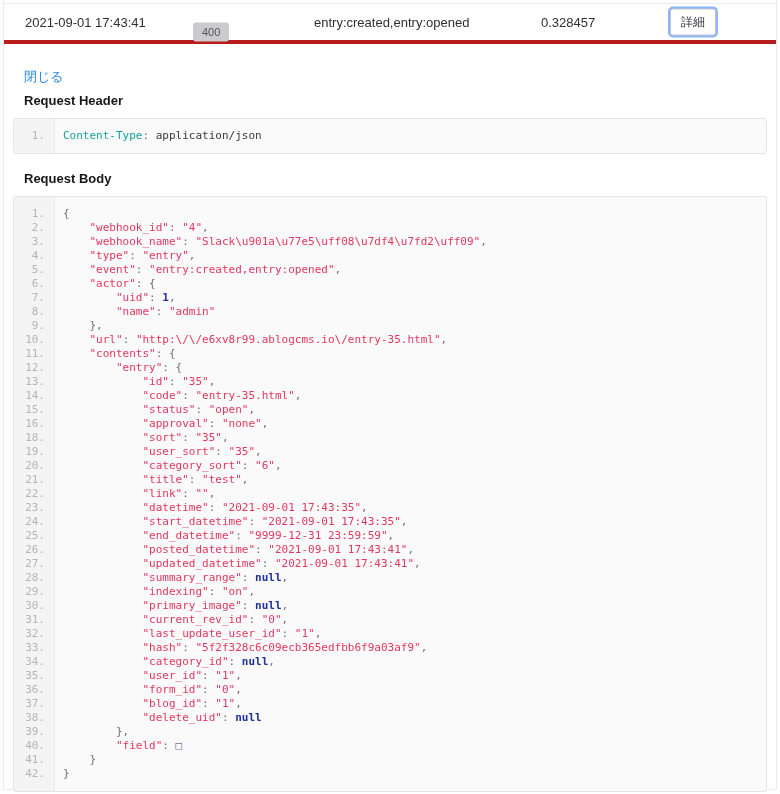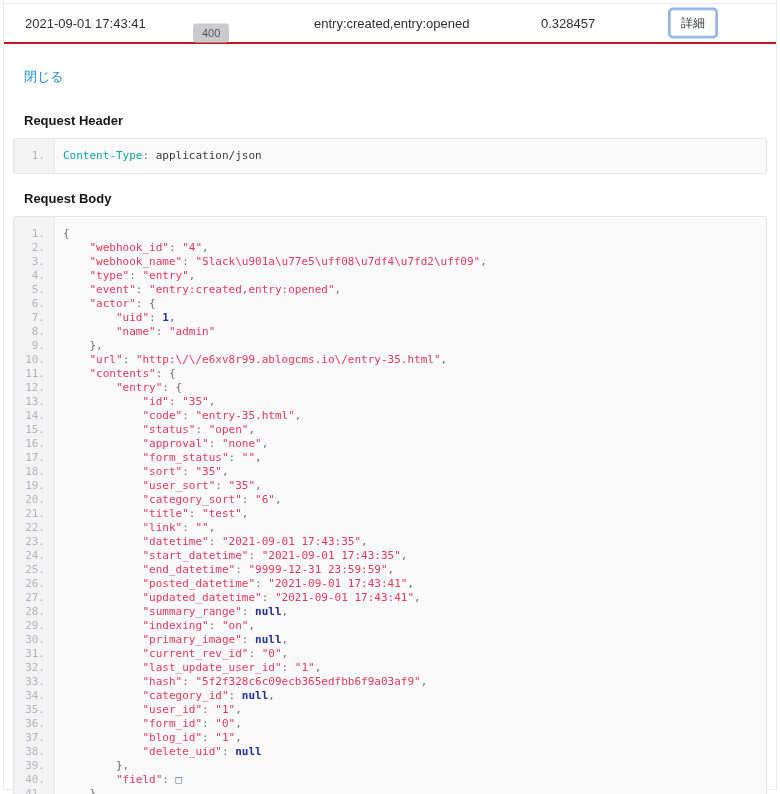--- a/index.html
+++ b/index.html
@@ -4,38 +4,38 @@
 <style>
   * { margin:0; padding:0; box-sizing:border-box; }
   html,body { width:780px; height:794px; background:#fff; overflow:hidden;
               font-family:"Liberation Sans", sans-serif; color:#2e2e33; }
 
   .log-table { margin:0 3px; height:790px; position:relative;
                border-left:1px solid #ececef; border-right:1px solid #ececef;
                border-bottom:1px solid #ececef; }
   .top-sliver { height:4px; border-bottom:1px solid #ececef; }
 
-  .log-row { position:relative; height:40px; border-bottom:2px solid #b91c1c; }
+  .log-row { position:relative; height:40px; border-bottom:4px solid #b91c1c; }
   .log-row > * { position:absolute; top:50%; transform:translateY(-50%); }
   .cell-timestamp { left:21px; font-size:13px; }
   .cell-status { left:189px; }
   .status-badge { display:inline-block; background:#cbcbce; color:#55555a;
                   font-size:11px; line-height:1; padding:4px 9px; border-radius:3px;margin-top:20px; }
   .cell-event { left:310px; font-size:13px; }
   .cell-duration { left:537px; font-size:13px; }
   .cell-action { left:666px; }
   .detail-button { font-family:"Liberation Sans", sans-serif; font-size:12px; color:#33343a;
                    background:#fff; border:1px solid #c4c9d0; border-radius:3px;
                    padding:4px 10px; cursor:pointer;
                    box-shadow:0 0 0 2px #8db6f7; }
 
   .detail-panel { padding:0 20px 10px; }
   .close-link { display:inline-block; margin-top:24px; font-size:13px;
                 color:#1e88e5; text-decoration:none; cursor:pointer; }
-  .section-title { margin:27px 0 10px; font-size:13px; font-weight:bold; color:#17171a; }
+  .section-title { margin:7px 0 10px; font-size:13px; font-weight:bold; color:#17171a; }
   .section-title.body-title { margin-top:17px; }
 
   .code-block { margin:0 -11px 4px; border:1px solid #e5e5e8; border-radius:3px;
                 padding:10px 0;
                 background:linear-gradient(to right,#f4f4f5 0,#f4f4f5 40px,
                            #e9e9ec 40px,#e9e9ec 41px,#fafafa 41px);
                 font-family:"DejaVu Sans Mono", monospace;
                 font-size:11px; line-height:14px; overflow:hidden; }
   .code-line { display:flex; white-space:pre; }
   .ln { flex:0 0 40px; width:40px; text-align:right; padding-right:9px;
@@ -86,21 +86,20 @@
         <div class="code-line"><span class="ln">7.</span><span class="cl"><span class="tok-pln">        </span><span class="tok-s">"uid"</span><span class="tok-pun">: </span><span class="tok-kc">1</span><span class="tok-pun">,</span></span></div>
         <div class="code-line"><span class="ln">8.</span><span class="cl"><span class="tok-pln">        </span><span class="tok-s">"name"</span><span class="tok-pun">: </span><span class="tok-s">"admin"</span></span></div>
         <div class="code-line"><span class="ln">9.</span><span class="cl"><span class="tok-pln">    </span><span class="tok-pun">},</span></span></div>
         <div class="code-line"><span class="ln">10.</span><span class="cl"><span class="tok-pln">    </span><span class="tok-s">"url"</span><span class="tok-pun">: </span><span class="tok-s">"http:\/\/e6xv8r99.ablogcms.io\/entry-35.html"</span><span class="tok-pun">,</span></span></div>
         <div class="code-line"><span class="ln">11.</span><span class="cl"><span class="tok-pln">    </span><span class="tok-s">"contents"</span><span class="tok-pun">: {</span></span></div>
         <div class="code-line"><span class="ln">12.</span><span class="cl"><span class="tok-pln">        </span><span class="tok-s">"entry"</span><span class="tok-pun">: {</span></span></div>
         <div class="code-line"><span class="ln">13.</span><span class="cl"><span class="tok-pln">            </span><span class="tok-s">"id"</span><span class="tok-pun">: </span><span class="tok-s">"35"</span><span class="tok-pun">,</span></span></div>
         <div class="code-line"><span class="ln">14.</span><span class="cl"><span class="tok-pln">            </span><span class="tok-s">"code"</span><span class="tok-pun">: </span><span class="tok-s">"entry-35.html"</span><span class="tok-pun">,</span></span></div>
         <div class="code-line"><span class="ln">15.</span><span class="cl"><span class="tok-pln">            </span><span class="tok-s">"status"</span><span class="tok-pun">: </span><span class="tok-s">"open"</span><span class="tok-pun">,</span></span></div>
         <div class="code-line"><span class="ln">16.</span><span class="cl"><span class="tok-pln">            </span><span class="tok-s">"approval"</span><span class="tok-pun">: </span><span class="tok-s">"none"</span><span class="tok-pun">,</span></span></div>
-        <div class="code-line"><span class="ln">17.</span><span class="cl"><span class="tok-pln">            </span><span class="tok-s">"form_status"</span><span class="tok-pun">: </span><span class="tok-s">""</span><span class="tok-pun">,</span></span></div>
         <div class="code-line"><span class="ln">18.</span><span class="cl"><span class="tok-pln">            </span><span class="tok-s">"sort"</span><span class="tok-pun">: </span><span class="tok-s">"35"</span><span class="tok-pun">,</span></span></div>
         <div class="code-line"><span class="ln">19.</span><span class="cl"><span class="tok-pln">            </span><span class="tok-s">"user_sort"</span><span class="tok-pun">: </span><span class="tok-s">"35"</span><span class="tok-pun">,</span></span></div>
         <div class="code-line"><span class="ln">20.</span><span class="cl"><span class="tok-pln">            </span><span class="tok-s">"category_sort"</span><span class="tok-pun">: </span><span class="tok-s">"6"</span><span class="tok-pun">,</span></span></div>
         <div class="code-line"><span class="ln">21.</span><span class="cl"><span class="tok-pln">            </span><span class="tok-s">"title"</span><span class="tok-pun">: </span><span class="tok-s">"test"</span><span class="tok-pun">,</span></span></div>
         <div class="code-line"><span class="ln">22.</span><span class="cl"><span class="tok-pln">            </span><span class="tok-s">"link"</span><span class="tok-pun">: </span><span class="tok-s">""</span><span class="tok-pun">,</span></span></div>
         <div class="code-line"><span class="ln">23.</span><span class="cl"><span class="tok-pln">            </span><span class="tok-s">"datetime"</span><span class="tok-pun">: </span><span class="tok-s">"2021-09-01 17:43:35"</span><span class="tok-pun">,</span></span></div>
         <div class="code-line"><span class="ln">24.</span><span class="cl"><span class="tok-pln">            </span><span class="tok-s">"start_datetime"</span><span class="tok-pun">: </span><span class="tok-s">"2021-09-01 17:43:35"</span><span class="tok-pun">,</span></span></div>
         <div class="code-line"><span class="ln">25.</span><span class="cl"><span class="tok-pln">            </span><span class="tok-s">"end_datetime"</span><span class="tok-pun">: </span><span class="tok-s">"9999-12-31 23:59:59"</span><span class="tok-pun">,</span></span></div>
         <div class="code-line"><span class="ln">26.</span><span class="cl"><span class="tok-pln">            </span><span class="tok-s">"posted_datetime"</span><span class="tok-pun">: </span><span class="tok-s">"2021-09-01 17:43:41"</span><span class="tok-pun">,</span></span></div>
         <div class="code-line"><span class="ln">27.</span><span class="cl"><span class="tok-pln">            </span><span class="tok-s">"updated_datetime"</span><span class="tok-pun">: </span><span class="tok-s">"2021-09-01 17:43:41"</span><span class="tok-pun">,</span></span></div>

